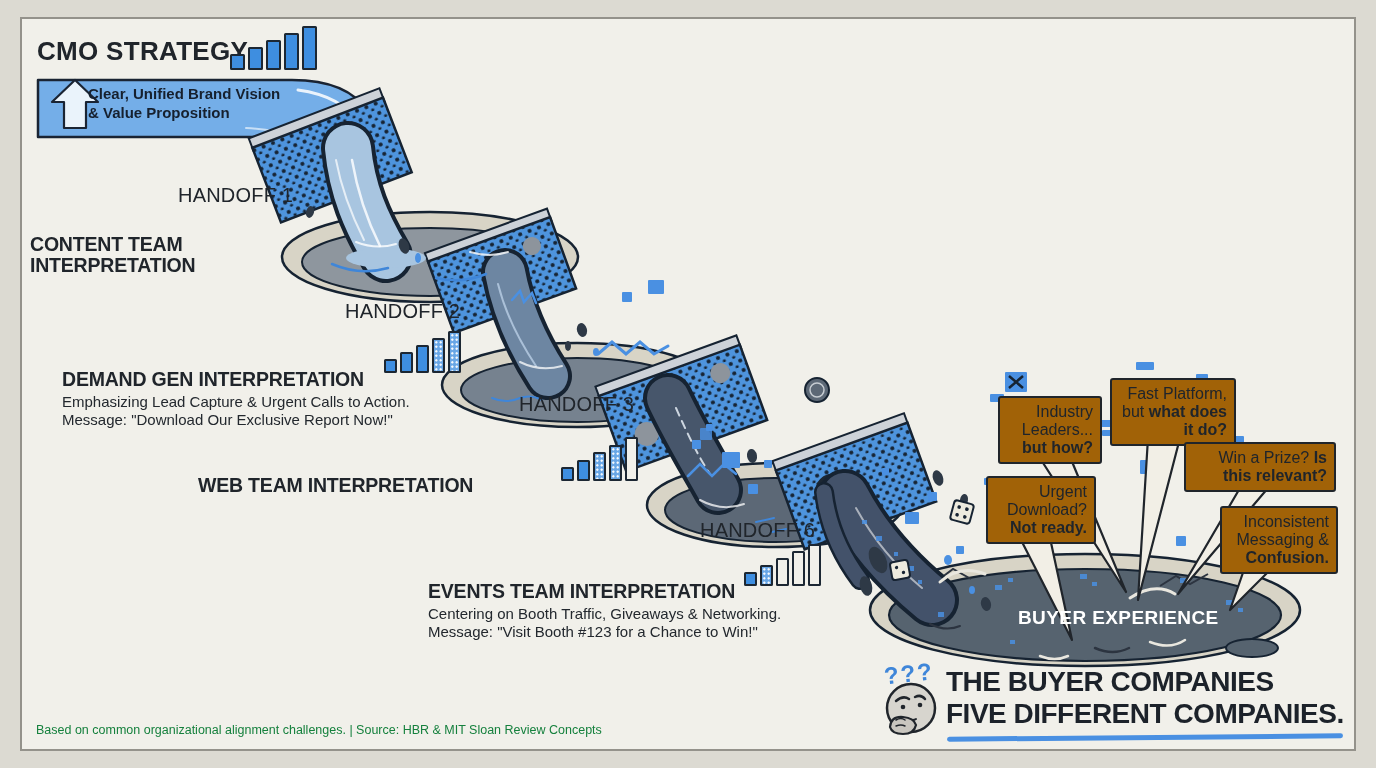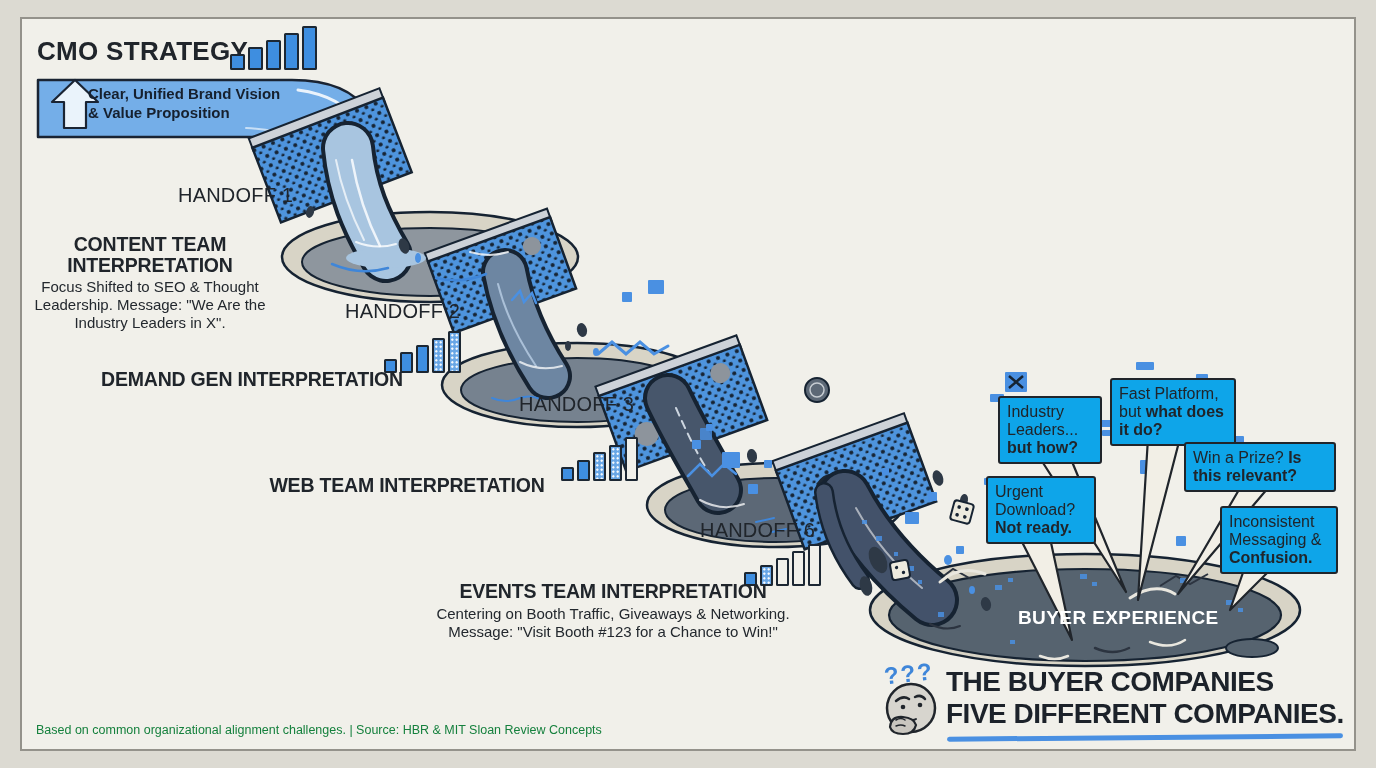--- a/index.html
+++ b/index.html
@@ -7,25 +7,25 @@
   .panel{position:absolute;left:20px;top:17px;width:1332px;height:730px;background:#f1f0ea;border:2px solid #94928b;z-index:0}
   svg.art{position:absolute;left:0;top:0;z-index:1}
   .cmo-title{position:absolute;left:37px;top:36px;font-size:26px;font-weight:700;letter-spacing:.3px;z-index:3}
   .bar-icon{position:absolute;display:flex;align-items:flex-end;z-index:3}
   .bar{border:2px solid #1c2733;border-radius:1.5px;margin-left:3px}
   .bar.solid{background:#3e8ee0}
   .bar.noisy{background-color:#68a6e6;background-image:radial-gradient(circle,#fff 1.1px,rgba(255,255,255,0) 1.3px);background-size:4.5px 4.5px}
   .bar.empty{background:#f1f0ea}
   .river-label{position:absolute;left:88px;top:85px;width:205px;font-size:15px;font-weight:700;color:#16202e;line-height:1.25;z-index:3}
   .handoff{position:absolute;font-size:20px;font-weight:400;z-index:3;letter-spacing:.2px}
-  .section{position:absolute;text-align:center;z-index:3}
+  .section{position:absolute;text-align:left;z-index:3}
   .sec-title{font-size:19.5px;font-weight:800;line-height:1.06;margin-bottom:3px;letter-spacing:-.2px}
   .sec-body{font-size:15px;line-height:1.2;color:#23282e}
   .pool-label{position:absolute;left:1018px;top:607px;font-size:19px;font-weight:700;color:#fff;letter-spacing:.4px;z-index:4}
-  .bubble{position:absolute;background:#0ea5e9;border:2.5px solid #20252b;border-radius:3px;padding:5px 7px;text-align:left;font-size:16px;line-height:1.13;color:#20252b;z-index:5}
+  .bubble{position:absolute;background:#a16207;border:2.5px solid #20252b;border-radius:3px;padding:5px 7px;text-align:right;font-size:16px;line-height:1.13;color:#20252b;z-index:5}
   .bubble b:before{content:" "}
   .conclusion-line{position:absolute;font-weight:800;font-size:28px;letter-spacing:-.5px;color:#1c222a;z-index:3;white-space:nowrap}
   .underline{position:absolute;left:947px;top:735px;width:396px;height:5px;background:#4a90e2;border-radius:3px;transform:rotate(-.5deg);z-index:3}
   .marks{position:absolute;left:884px;top:660px;font-size:24px;font-weight:800;color:#3f86d9;transform:rotate(-6deg);letter-spacing:2px;z-index:3}
   .thinker{position:absolute;left:882px;top:680px;z-index:3}
   .footer{position:absolute;left:36px;top:723px;font-size:12.5px;color:#15803d;z-index:3}
 </style>
 </head>
 <body>
 
@@ -244,31 +244,31 @@
   </div>
 <div class="river-label">Clear, Unified Brand Vision &amp; Value Proposition</div>
 
 <div class="handoff" style="left:178px;top:184px">HANDOFF 1</div>
 <div class="handoff" style="left:345px;top:300px">HANDOFF 2</div>
 <div class="handoff" style="left:519px;top:393px">HANDOFF 3</div>
 <div class="handoff" style="left:700px;top:519px">HANDOFF 6</div>
 
 <div class="section" style="left:30px;top:234px;width:240px">
   <div class="sec-title">CONTENT TEAM INTERPRETATION</div>
-  <div class="sec-body">Focus Shifted to SEO &amp; Thought Leadership. Message: "We Are the Industry Leaders in X".</div>
 </div>
 <div class="bar-icon" style="left:381px;top:331px">
     <div class="bar solid" style="width: 9px; height: 10px;"></div>
     <div class="bar solid" style="width: 9px; height: 17px;"></div>
     <div class="bar solid" style="width: 9px; height: 24px;"></div>
     <div class="bar noisy" style="width: 9px; height: 31px;"></div>
     <div class="bar noisy" style="width: 9px; height: 38px;"></div>
   </div>
 <div class="section" style="left:62px;top:369px;width:380px">
   <div class="sec-title">DEMAND GEN INTERPRETATION</div>
+  <div class="sec-body">Emphasizing Lead Capture &amp; Urgent Calls to Action. Message: "Download Our Exclusive Report Now!"</div>
 </div>
 <div class="bar-icon" style="left:558px;top:437px">
     <div class="bar solid" style="width: 9px; height: 10px;"></div>
     <div class="bar solid" style="width: 9px; height: 17.5px;"></div>
     <div class="bar noisy" style="width: 9px; height: 25px;"></div>
     <div class="bar noisy" style="width: 9px; height: 32.5px;"></div>
     <div class="bar empty" style="width: 9px; height: 40px;"></div>
   </div>
 <div class="section" style="left:198px;top:475px;width:418px">
   <div class="sec-title">WEB TEAM INTERPRETATION</div>

